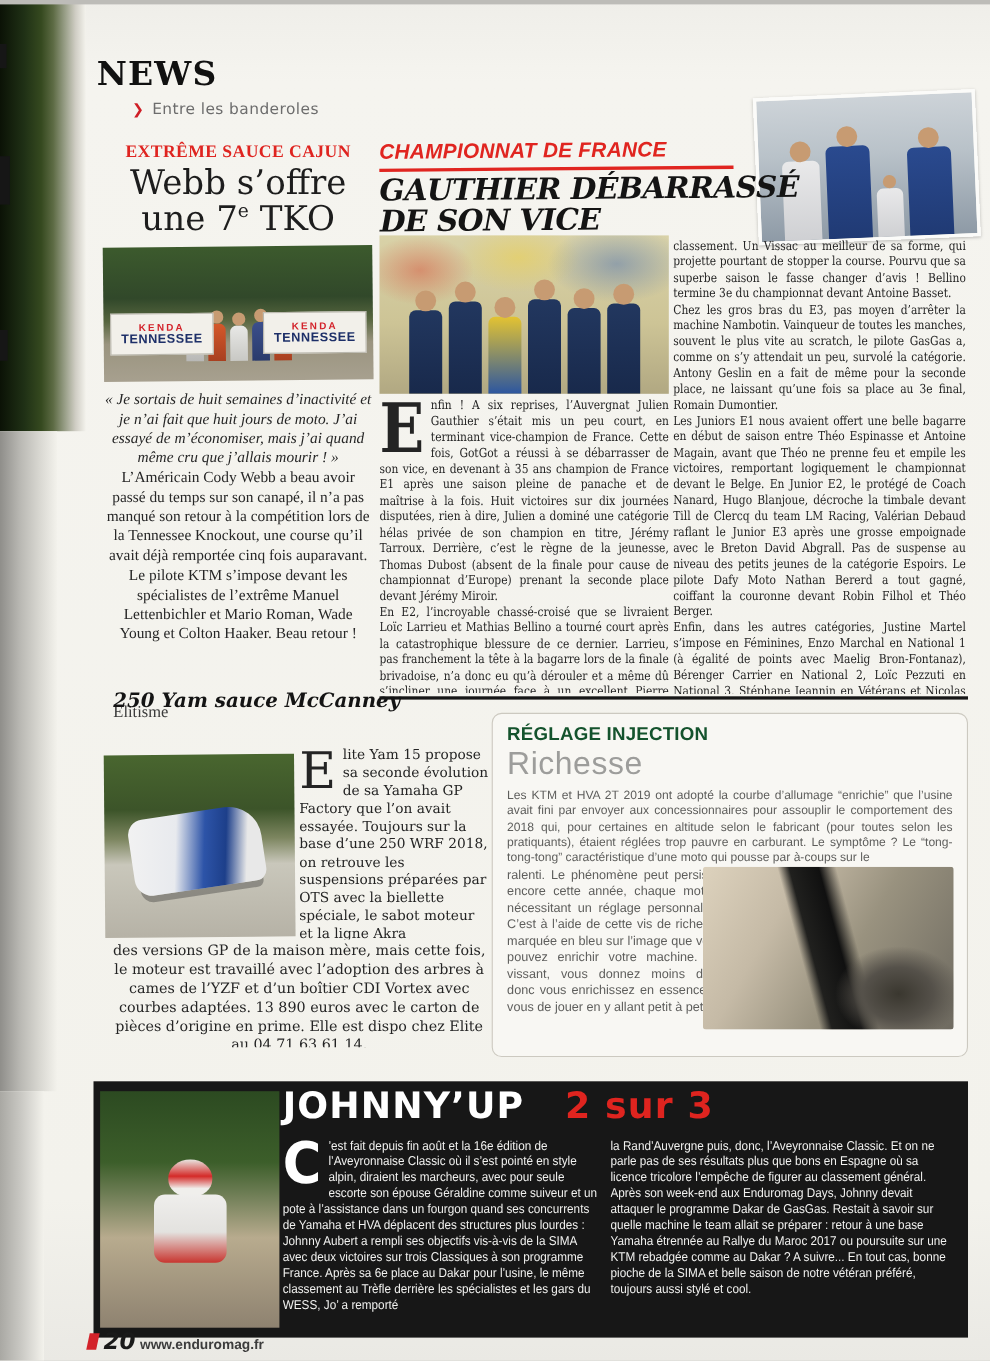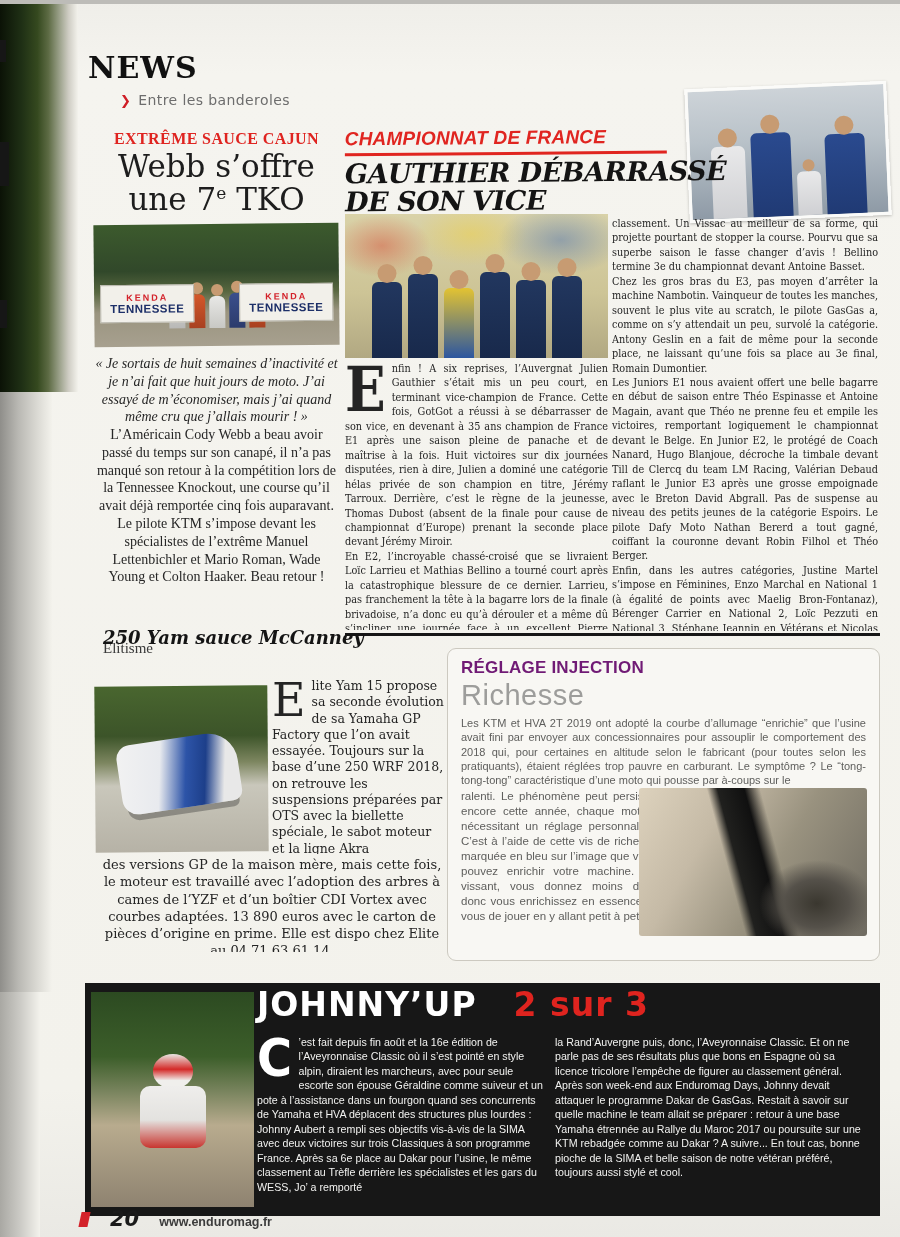--- a/index.html
+++ b/index.html
@@ -90,21 +90,21 @@
   .bike{position:absolute;left:24px;top:52px;width:120px;height:70px;transform:rotate(-8deg);
         background:linear-gradient(100deg,#f2f2f2 0%,#e8eaee 35%,#2d54a8 55%,#1d3f8a 70%,#e8e8e8 85%);
         border-radius:14px 30px 10px 16px;box-shadow:0 10px 0 -4px rgba(40,40,40,.35);}
   .eli-side{font-size:12.5px;line-height:1.3;text-align:left;}
   .dc-eli{font-size:46px;line-height:40px;padding:2px 6px 0 0;font-weight:normal;font-family:"DejaVu Serif",serif;}
   .eli-below{font-size:13px;line-height:1.33;text-align:center;}
 
   
   .inj{position:absolute;left:447px;top:648px;width:433px;height:313px;background:#f8f7f3;
         border:1px solid #ccc9c0;border-radius:9px;box-sizing:border-box;padding:9px 13px;}
-  .inj-kicker{color:#701a75;font-family:"Liberation Sans",sans-serif;font-weight:bold;font-size:17px;letter-spacing:0.2px;}
+  .inj-kicker{color:#14532d;font-family:"Liberation Sans",sans-serif;font-weight:bold;font-size:17px;letter-spacing:0.2px;}
   .inj-title{font-family:"Liberation Sans",sans-serif;font-size:29px;color:#9d9d9b;letter-spacing:0.5px;margin:1px 0 4px;}
   .inj-body{font-family:"Liberation Sans",sans-serif;font-size:11px;color:#5e5e5c;
         text-align:justify;line-height:1.3;}
   .inj-narrow{width:196px;font-size:11.5px;margin-top:2px;}
   .engine-photo{position:absolute;right:12px;bottom:24px;width:228px;height:148px;border-radius:3px;
         background:
           radial-gradient(80px 60px at 78% 78%,#3a372f 0%,#55514a 40%,transparent 72%),
           linear-gradient(75deg,transparent 40%,#20201e 44%,#101010 54%,transparent 60%),
           linear-gradient(120deg,#ddd2bd 0%,#c5baa6 30%,#99927f 58%,#6e6a60 100%);}
 
@@ -117,21 +117,21 @@
         background:linear-gradient(180deg,#e8e6e2 0%,#d42a28 45%,#f0efec 78%);}
   .rider .torso{position:absolute;left:50%;top:32px;transform:translateX(-50%);width:66px;height:62px;border-radius:10px;
         background:linear-gradient(180deg,#efeeec 0%,#e3e2df 55%,#c8352f 100%);}
   .johnny-head{position:absolute;left:172px;top:2px;display:flex;align-items:baseline;gap:18px;}
   .jh-white{color:#fff;font-family:"DejaVu Sans",sans-serif;font-weight:bold;font-size:33px;letter-spacing:1px;}
   .jh-red{color:#df241f;font-family:"DejaVu Sans",sans-serif;font-weight:bold;font-size:33px;letter-spacing:1px;margin-left:19px;}
   .john-col{font-family:"Liberation Sans",sans-serif;color:#f2f2f0;font-size:11.6px;line-height:1.25;text-align:left;}
   .dc-john{font-size:52px;line-height:42px;padding:2px 7px 0 0;color:#fff;font-family:"DejaVu Sans",sans-serif;font-weight:bold;}
 
   
-  .footer{position:absolute;left:80px;top:1207px;display:flex;align-items:baseline;gap:16px;}
+  .footer{position:absolute;left:80px;top:1207px;display:flex;align-items:baseline;}
   .foot-mark{width:9px;height:15px;background:#d3222a;transform:skewX(-12deg);margin-right:5px;align-self:center;}
   .pageno{font-family:"DejaVu Sans",sans-serif;font-weight:bold;font-style:italic;font-size:21px;color:#1a1a1a;}
   .site{font-family:"Liberation Sans",sans-serif;font-weight:bold;font-size:12.5px;color:#3c3c3c;margin-left:4px;}
 </style>
 </head>
 <body>
 
 <div class="page">
 
   <div class="scan-top"></div>

